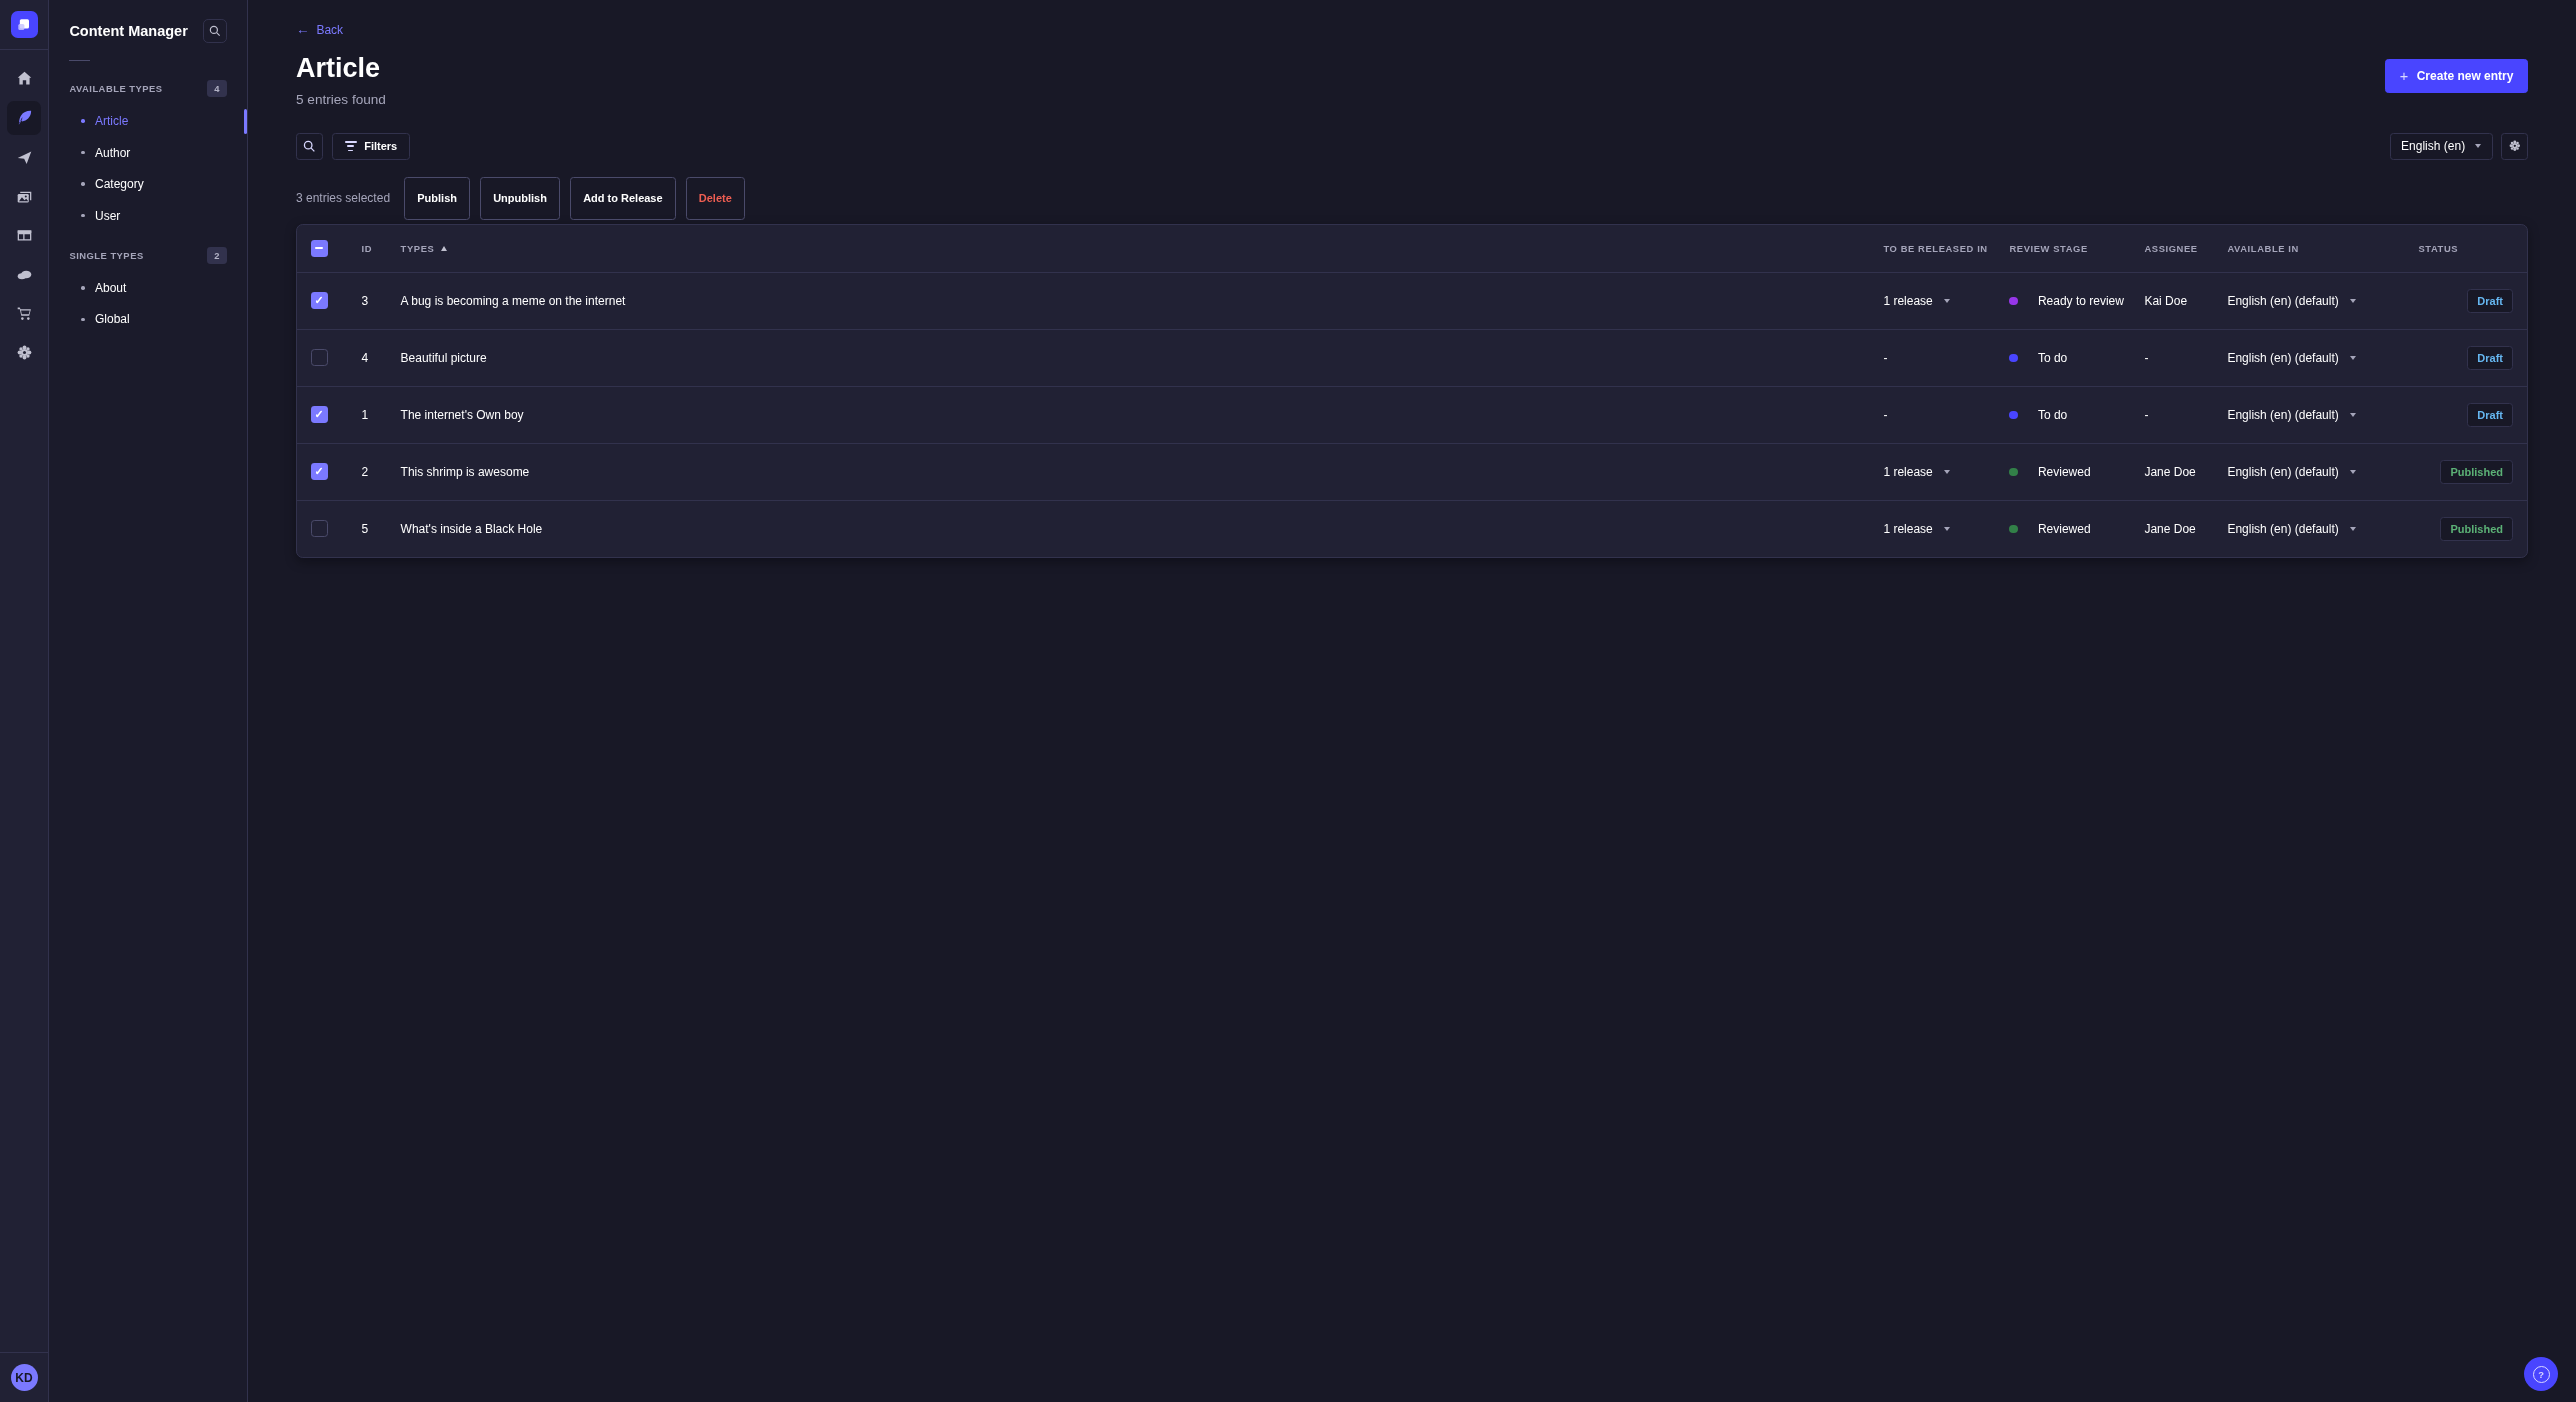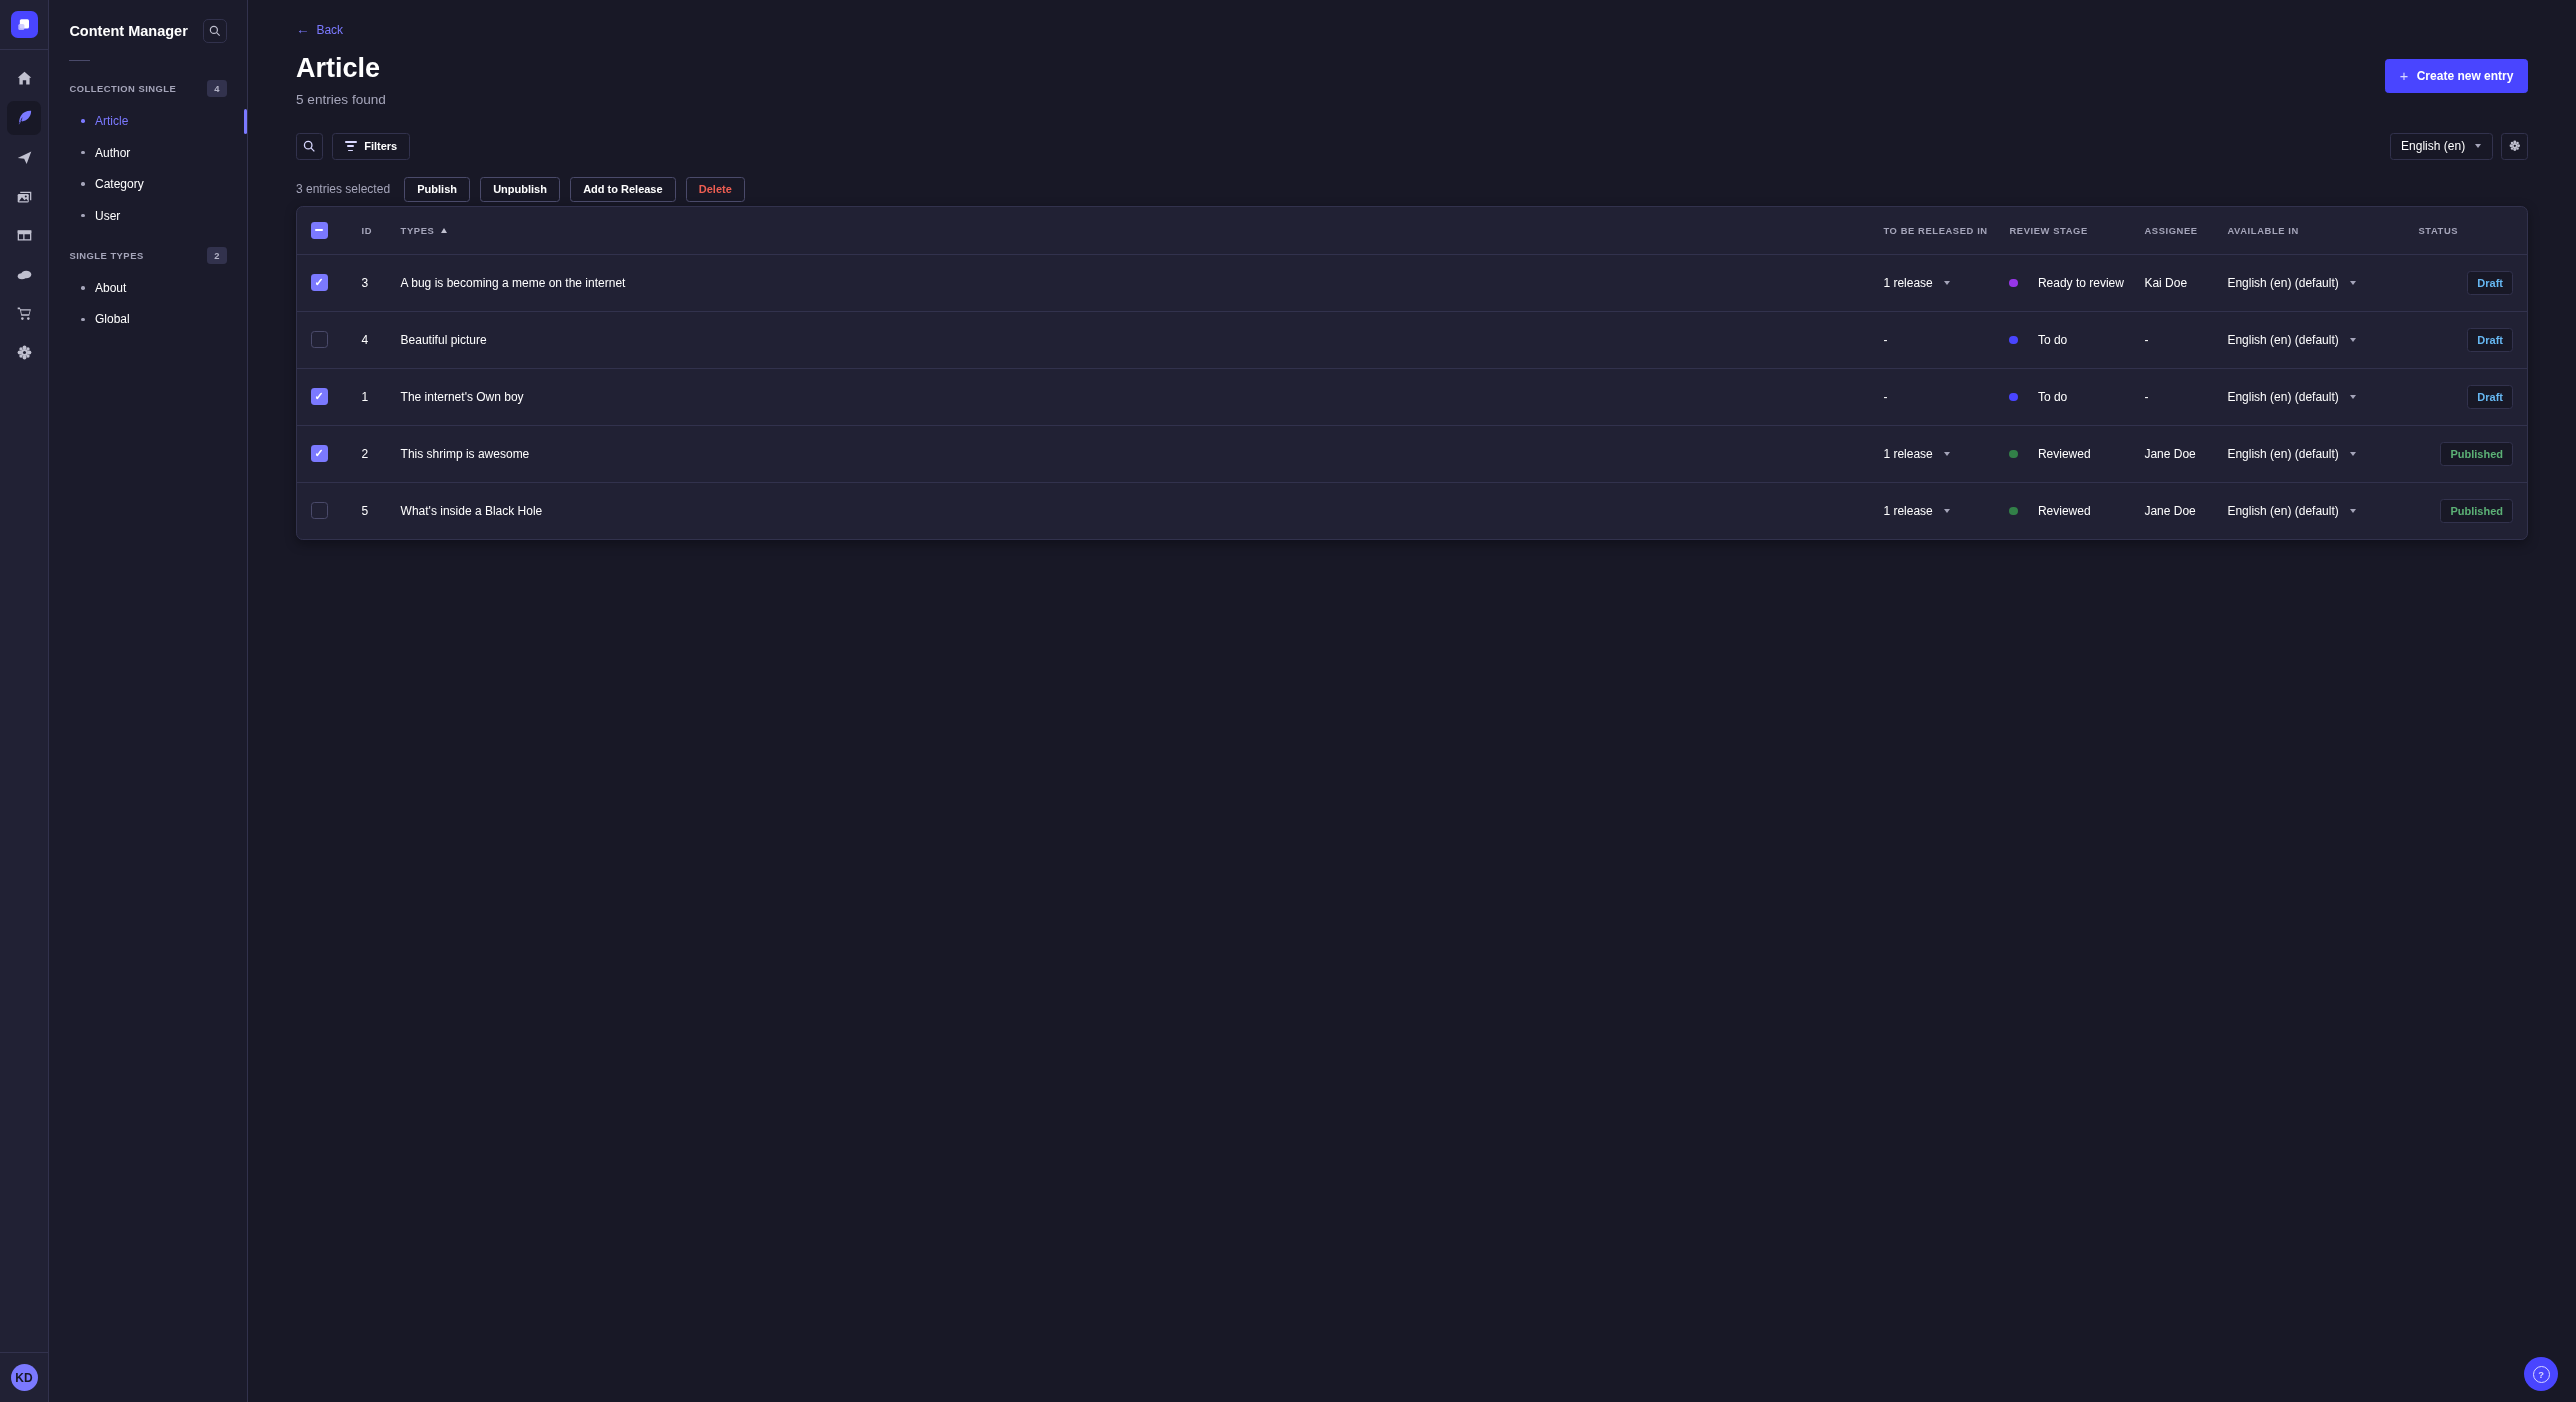--- a/index.html
+++ b/index.html
@@ -116,21 +116,21 @@
   .caret {
     width: 0; height: 0; display: inline-block;
     border-left: 3.4px solid transparent; border-right: 3.4px solid transparent;
     border-top: 4.3px solid #a5a5ba;
   }
 
   
   .selection-bar { display: flex; align-items: center; gap: 10.2px; margin-top: 17px; }
   .selection-text { font-size: 12px; color: #a5a5ba; margin-right: 4px; }
   .sel-btn {
-    height: 25px; padding: 0 12px; border: 0.9px solid #4a4a6a; border-radius: 3.4px;
+    height: 43px; padding: 0 12px; border: 0.9px solid #4a4a6a; border-radius: 3.4px;
     background: transparent; color: #ffffff; font-size: 11px; font-weight: 700; cursor: pointer;
   }
   .sel-btn.danger { color: #ee5e52; }
 
   
   .table-card {
     margin-top: 4px; background: #212134;
     border: 0.9px solid #32324d; border-radius: 6.8px;
     box-shadow: 0 3.4px 10.2px rgba(3,3,5,0.35);
     overflow: hidden;
@@ -263,21 +263,21 @@
       <button class="subnav-search">
         <svg width="12" height="12" viewBox="0 0 16 16">
             <circle cx="6.5" cy="6.5" r="4.7" fill="none" stroke="#c0c0cf" stroke-width="1.6"></circle>
             <line x1="10.2" y1="10.2" x2="14.2" y2="14.2" stroke="#c0c0cf" stroke-width="1.6"></line>
           </svg>
       </button>
     </div>
     <div class="subnav-divider"></div>
 
     <div class="section-head">
-      <span class="section-label">COLLECTION SINGLE</span>
+      <span class="section-label">AVAILABLE TYPES</span>
       <span class="section-badge">4</span>
     </div>
     <div class="nav-list">
       <div class="nav-item active">
         <span class="bullet"></span>
         <span>Article</span>
       </div>
       <div class="nav-item">
         <span class="bullet"></span>
         <span>Author</span>

